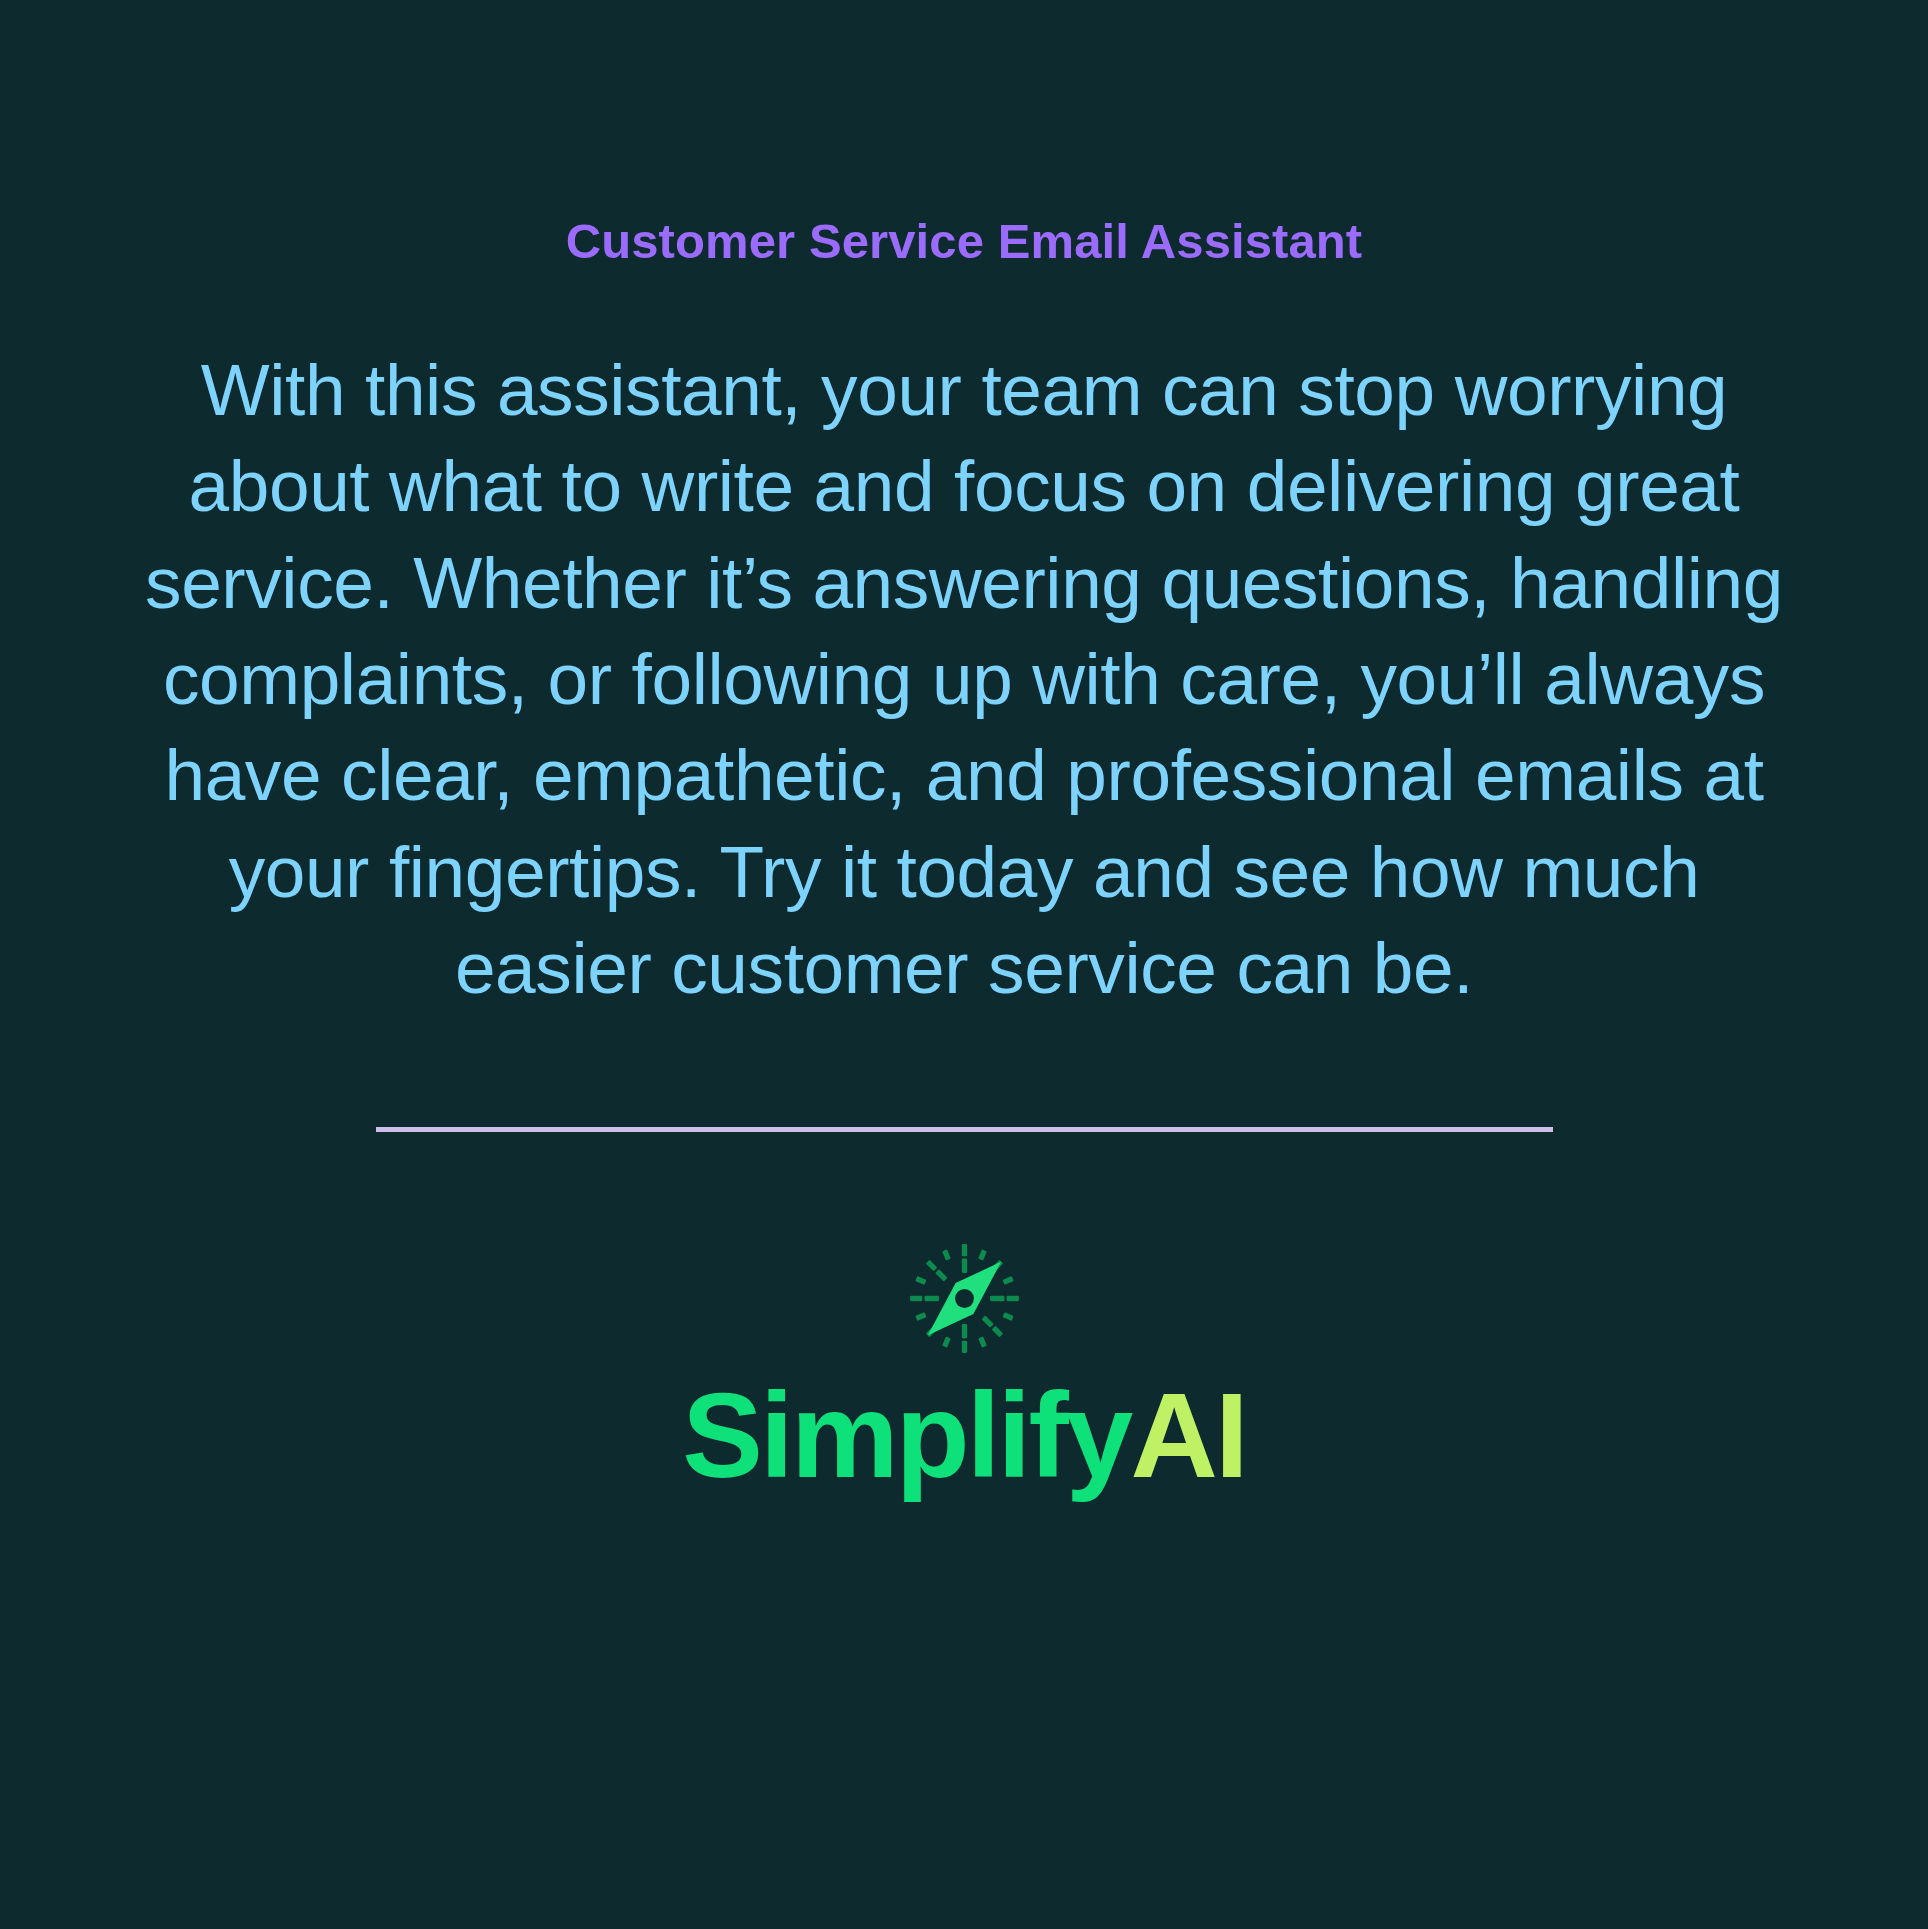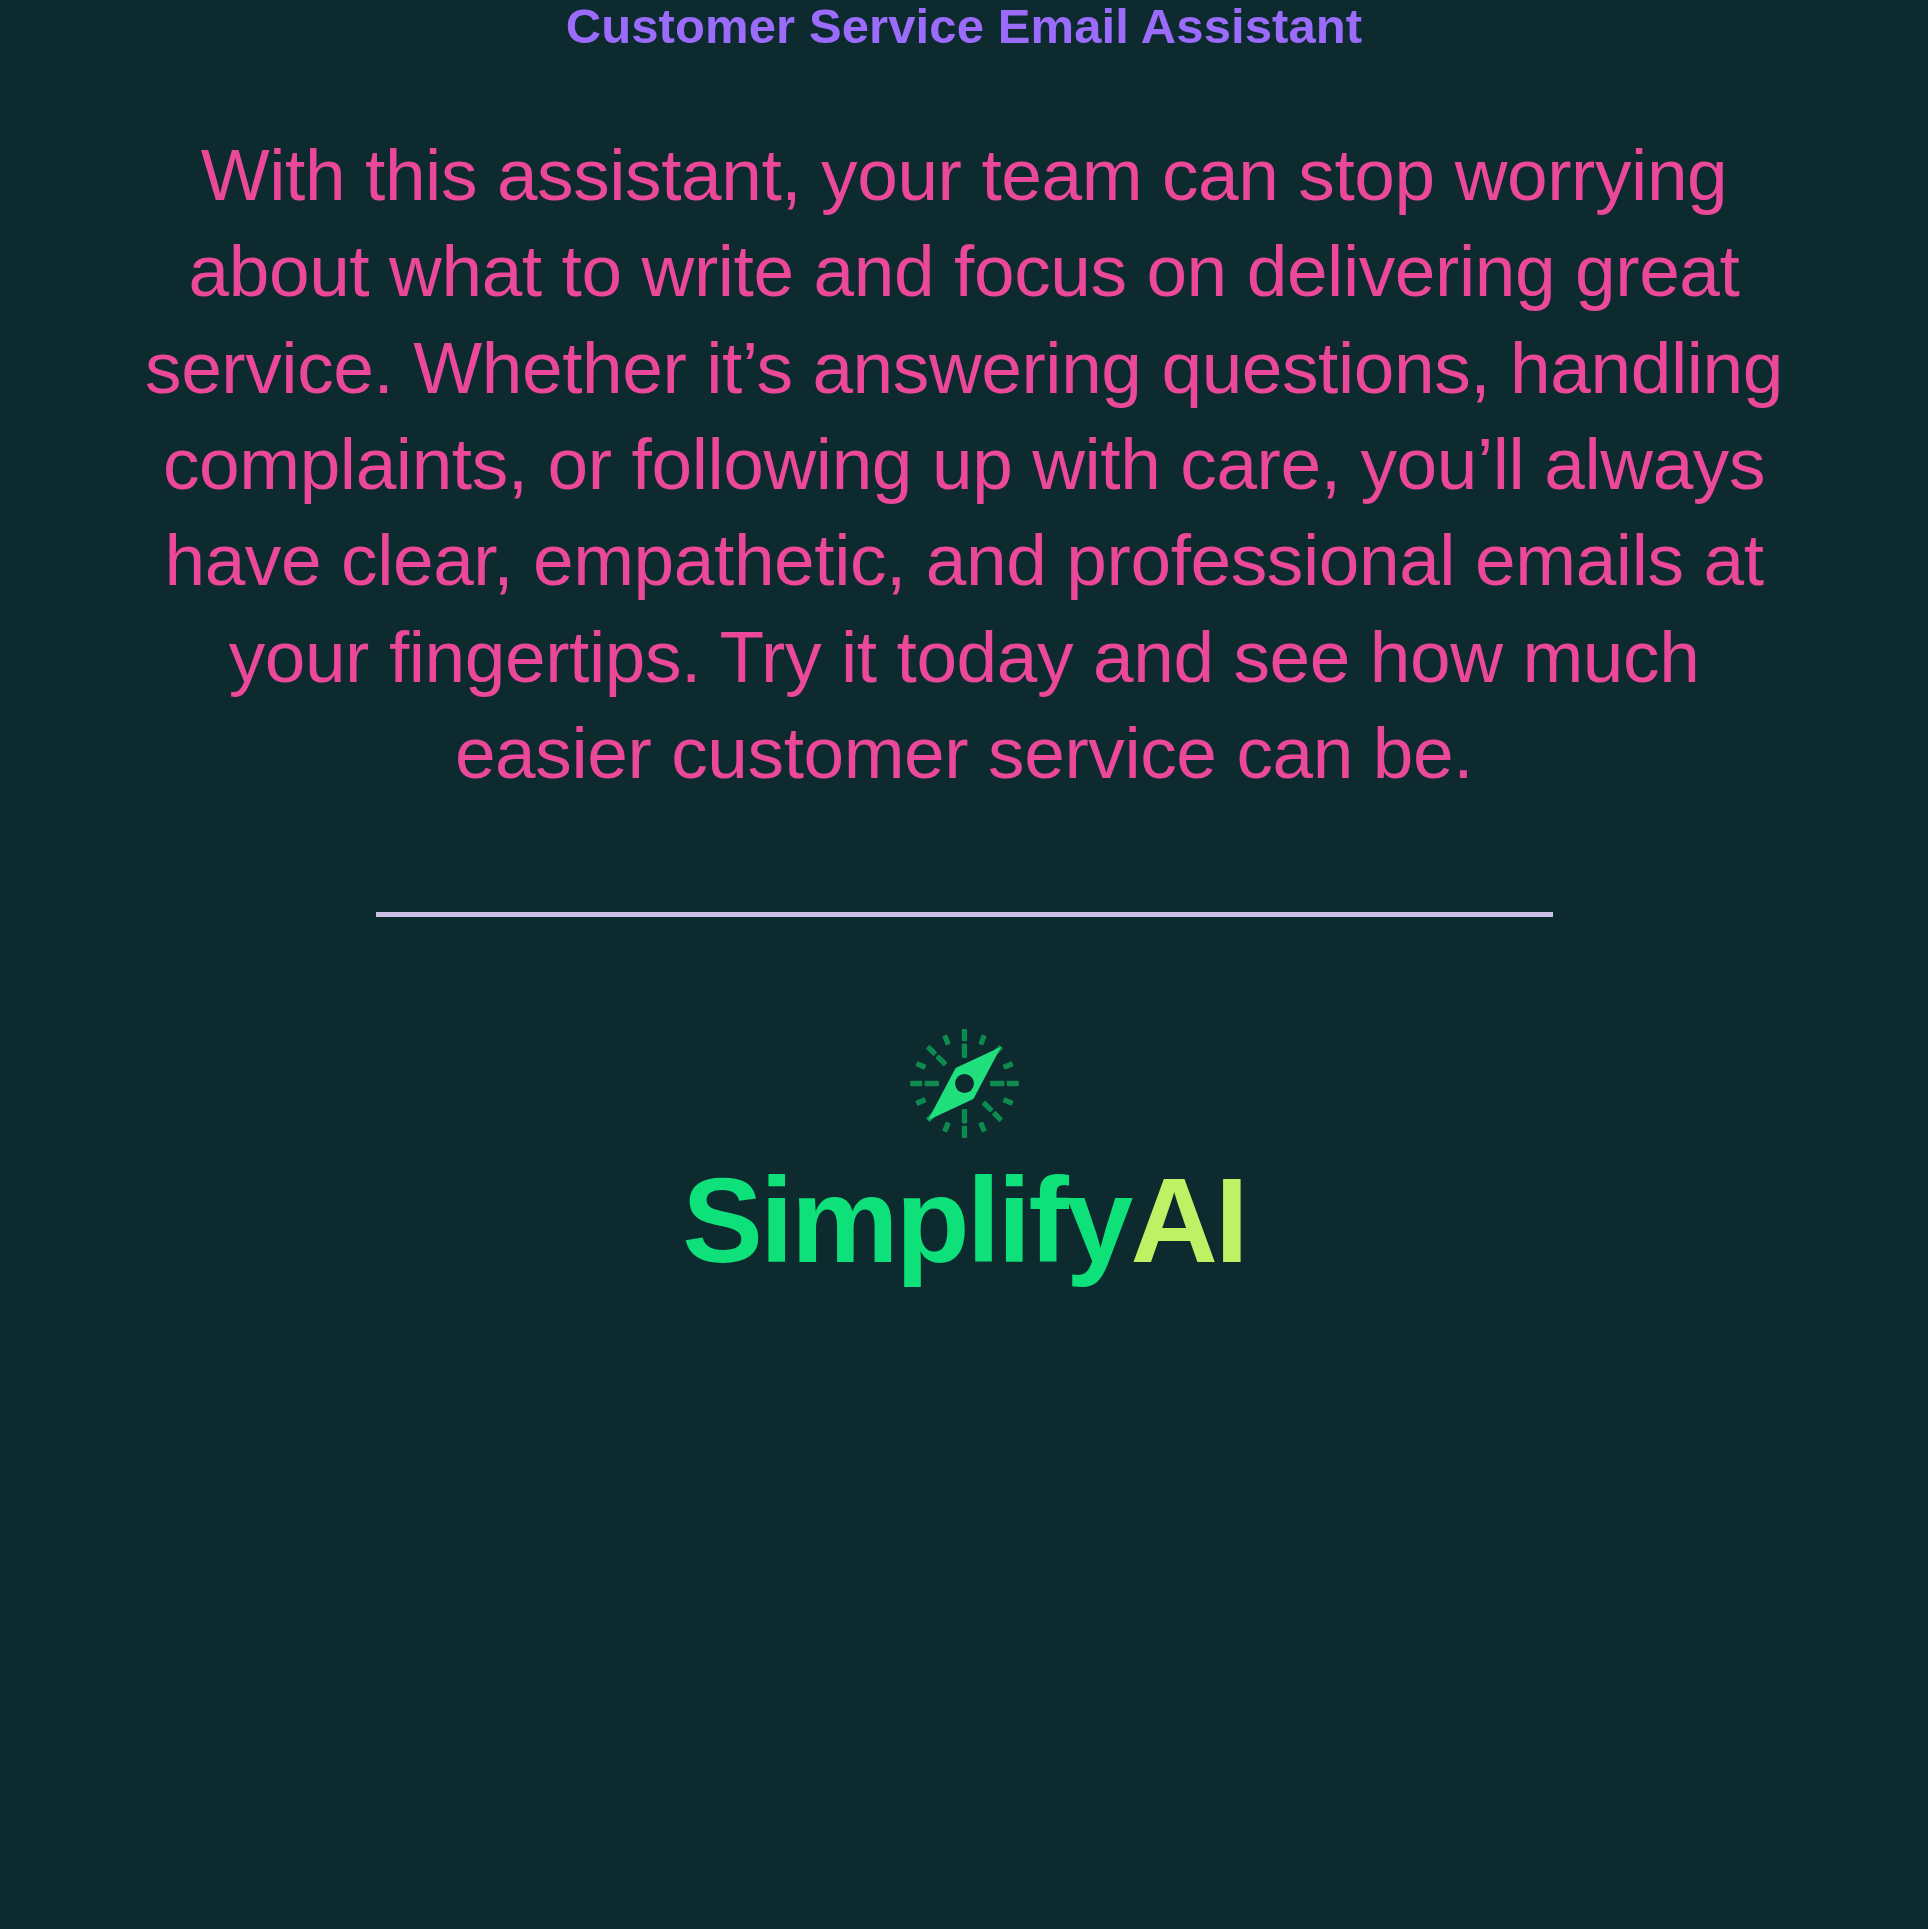--- a/index.html
+++ b/index.html
@@ -18,20 +18,21 @@
     width: 1928px;
     height: 1929px;
     background: #0d2a2f;
     display: flex;
     flex-direction: column;
     align-items: center;
     padding: 0 113px;
   }
 
   .eyebrow {
+    margin-top: 215px;
     font-size: 49px;
     font-weight: 700;
     letter-spacing: 0.1px;
     color: #9b6bfb;
     text-align: center;
     line-height: 1.1;
     white-space: nowrap;
   }
 
   .headline {
@@ -44,21 +45,21 @@
     letter-spacing: -1.9px;
     white-space: nowrap;
   }
 
   .body-copy {
     margin-top: 73px;
     width: 1667px;
     font-size: 73px;
     font-weight: 400;
     line-height: 1.32;
-    color: #ec4899;
+    color: #7dd3fc;
     text-align: center;
     letter-spacing: -0.4px;
   }
 
   .divider {
     width: 1177px;
     height: 4.7px;
     background: #cdbfe8;
     margin-top: 111px;
     border: 0;

